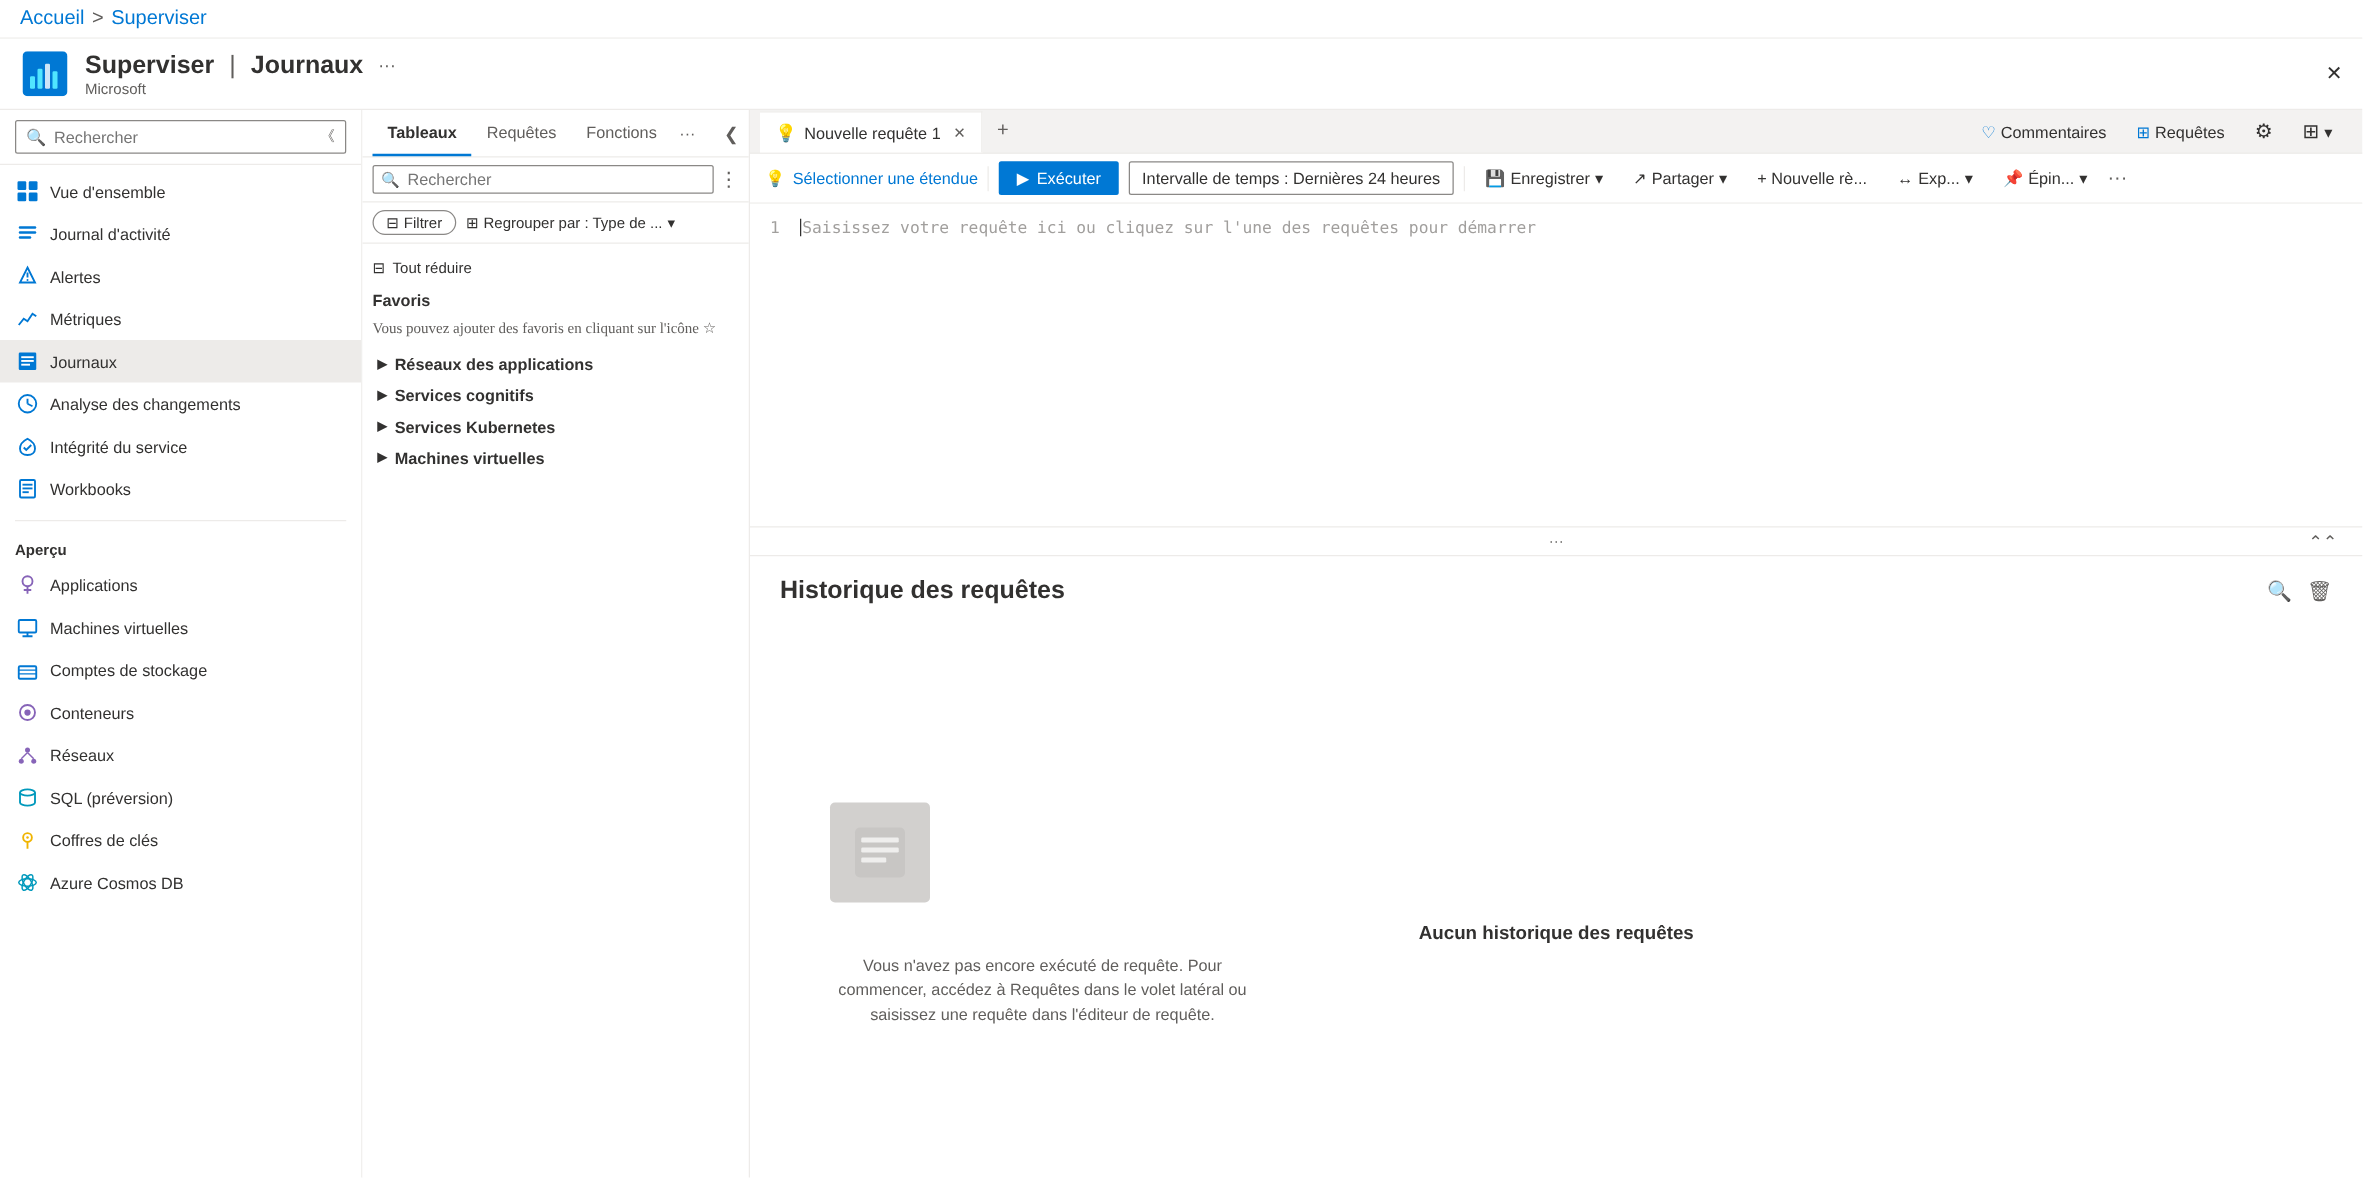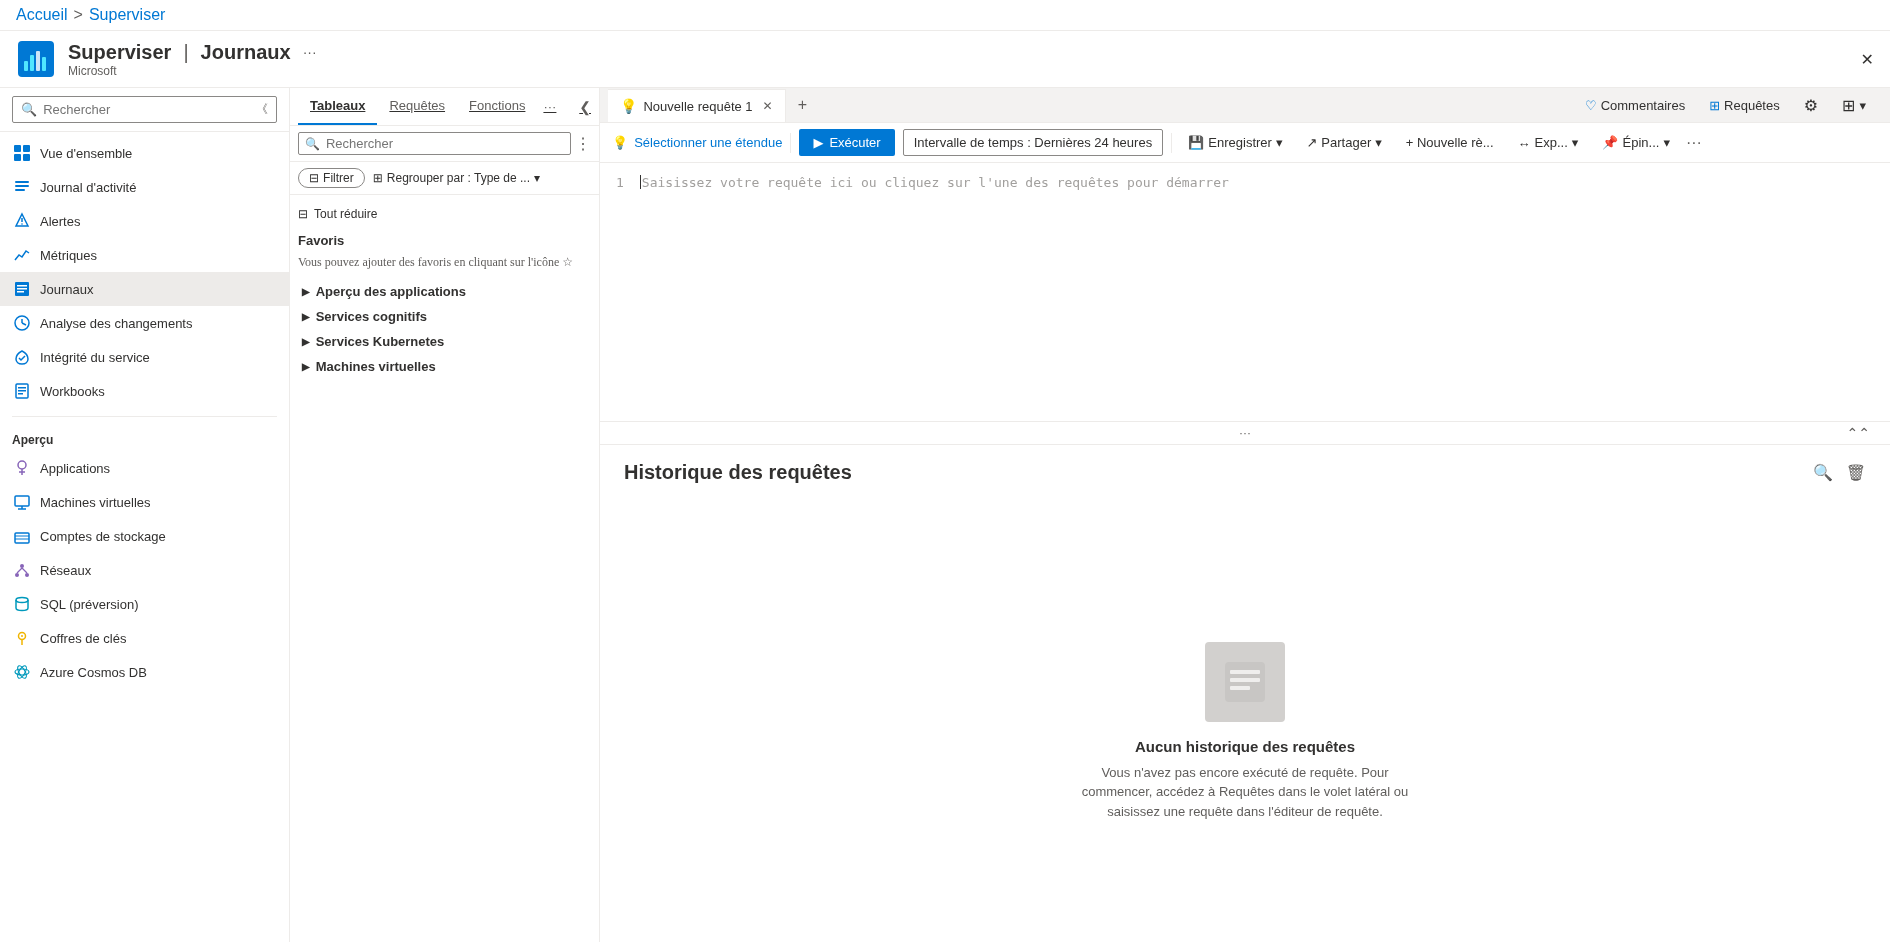--- a/index.html
+++ b/index.html
@@ -32,21 +32,21 @@
     .sidebar-item.active { background: #edebe9; }
     .sidebar-item-icon { width: 20px; height: 20px; margin-right: 8px; display: flex; align-items: center; justify-content: center; font-size: 16px; flex-shrink: 0; }
     .sidebar-item-label { font-size: 13px; color: #323130; }
 
     .sidebar-section-title { padding: 12px 12px 4px; font-size: 12px; font-weight: 600; color: #323130; }
     .sidebar-divider { border-bottom: 1px solid #edebe9; margin: 4px 12px; }
 
     
     .middle-panel { width: 310px; min-width: 310px; border-right: 1px solid #edebe9; display: flex; flex-direction: column; background: #fff; }
 
-    .tabs-bar { display: flex; align-items: center; border-bottom: 1px solid #edebe9; padding: 0 8px; text-decoration: underline; }
+    .tabs-bar { display: flex; align-items: center; border-bottom: 1px solid #edebe9; padding: 0 8px; }
     .tab-item { padding: 10px 12px; cursor: pointer; font-size: 13px; color: #605e5c; border-bottom: 2px solid transparent; }
     .tab-item.active { color: #323130; border-bottom: 2px solid #0078d4; font-weight: 600; }
     .tab-more { padding: 10px 6px; color: #605e5c; cursor: pointer; }
     .tab-collapse { margin-left: auto; cursor: pointer; color: #605e5c; font-size: 14px; }
 
     .panel-toolbar { display: flex; align-items: center; padding: 6px 8px; border-bottom: 1px solid #edebe9; gap: 4px; }
     .panel-search { display: flex; align-items: center; flex: 1; border: 1px solid #8a8886; border-radius: 2px; padding: 3px 6px; }
     .panel-search input { border: none; outline: none; font-size: 13px; width: 100%; }
     .panel-menu-btn { cursor: pointer; color: #605e5c; font-size: 16px; }
 
@@ -90,21 +90,21 @@
     .cursor { display: inline-block; width: 1px; height: 14px; background: #323130; margin-right: 1px; }
 
     
     .results-panel { display: flex; flex-direction: column; height: 520px; }
 
     .history-panel { flex: 1; padding: 16px 24px; display: flex; flex-direction: column; gap: 37px; }
     .history-header { display: flex; align-items: center; margin-bottom: 16px; }
     .history-title { font-size: 20px; font-weight: 600; color: #323130; flex: 1; }
     .history-icon-btn { cursor: pointer; font-size: 16px; color: #605e5c; margin-left: 12px; }
 
-    .empty-state { display: flex; flex-direction: column; align-items: center; justify-content: center; flex: 1; padding: 40px; text-align: center; }
+    .empty-state { display: flex; flex-direction: column; justify-content: center; flex: 1; padding: 40px; text-align: center; }
     .empty-icon { width: 80px; height: 80px; background: #d2d0ce; border-radius: 4px; display: flex; align-items: center; justify-content: center; margin-bottom: 16px; position: relative; }
     .empty-state-title { font-size: 15px; font-weight: 600; color: #323130; margin-bottom: 8px; }
     .empty-state-desc { font-size: 13px; color: #605e5c; max-width: 340px; line-height: 1.5; }
 
     
     ::-webkit-scrollbar { width: 6px; height: 6px; }
     ::-webkit-scrollbar-track { background: transparent; }
     ::-webkit-scrollbar-thumb { background: #c8c6c4; border-radius: 3px; }
   </style>
 </head>
@@ -262,20 +262,29 @@
         <div class="sidebar-item-icon">
           <svg width="18" height="18" viewBox="0 0 18 18">
               <rect x="2" y="6" width="14" height="10" rx="1" fill="none" stroke="#0078d4" stroke-width="1.5"></rect>
               <polyline points="2,9 16,9" stroke="#0078d4" stroke-width="1"></polyline>
               <polyline points="2,12 16,12" stroke="#0078d4" stroke-width="1"></polyline>
             </svg>
         </div>
         <span class="sidebar-item-label">Comptes de stockage</span>
       </div>
 
+      <div class="sidebar-item">
+        <div class="sidebar-item-icon">
+          <svg width="18" height="18" viewBox="0 0 18 18">
+              <circle cx="9" cy="9" r="6" fill="none" stroke="#8764b8" stroke-width="1.5"></circle>
+              <circle cx="9" cy="9" r="2.5" fill="#8764b8"></circle>
+            </svg>
+        </div>
+        <span class="sidebar-item-label">Conteneurs</span>
+      </div>
 
       <div class="sidebar-item">
         <div class="sidebar-item-icon">
           <svg width="18" height="18" viewBox="0 0 18 18">
               <circle cx="9" cy="5" r="2" fill="#8764b8"></circle>
               <circle cx="4" cy="14" r="2" fill="#8764b8"></circle>
               <circle cx="14" cy="14" r="2" fill="#8764b8"></circle>
               <line x1="9" y1="7" x2="4" y2="12" stroke="#8764b8" stroke-width="1.2"></line>
               <line x1="9" y1="7" x2="14" y2="12" stroke="#8764b8" stroke-width="1.2"></line>
             </svg>
@@ -355,21 +364,21 @@
         <span>Tout réduire</span>
       </div>
 
       <div>
         <div class="section-header">Favoris</div>
         <div class="section-description">Vous pouvez ajouter des favoris en cliquant sur l'icône ☆</div>
       </div>
 
       <div class="tree-item">
         <span class="tree-arrow">▶</span>
-        <span>Aperçu des applications</span>
+        <span>Réseaux des applications</span>
       </div>
       <div class="tree-item">
         <span class="tree-arrow">▶</span>
         <span>Services cognitifs</span>
       </div>
       <div class="tree-item">
         <span class="tree-arrow">▶</span>
         <span>Services Kubernetes</span>
       </div>
       <div class="tree-item">

